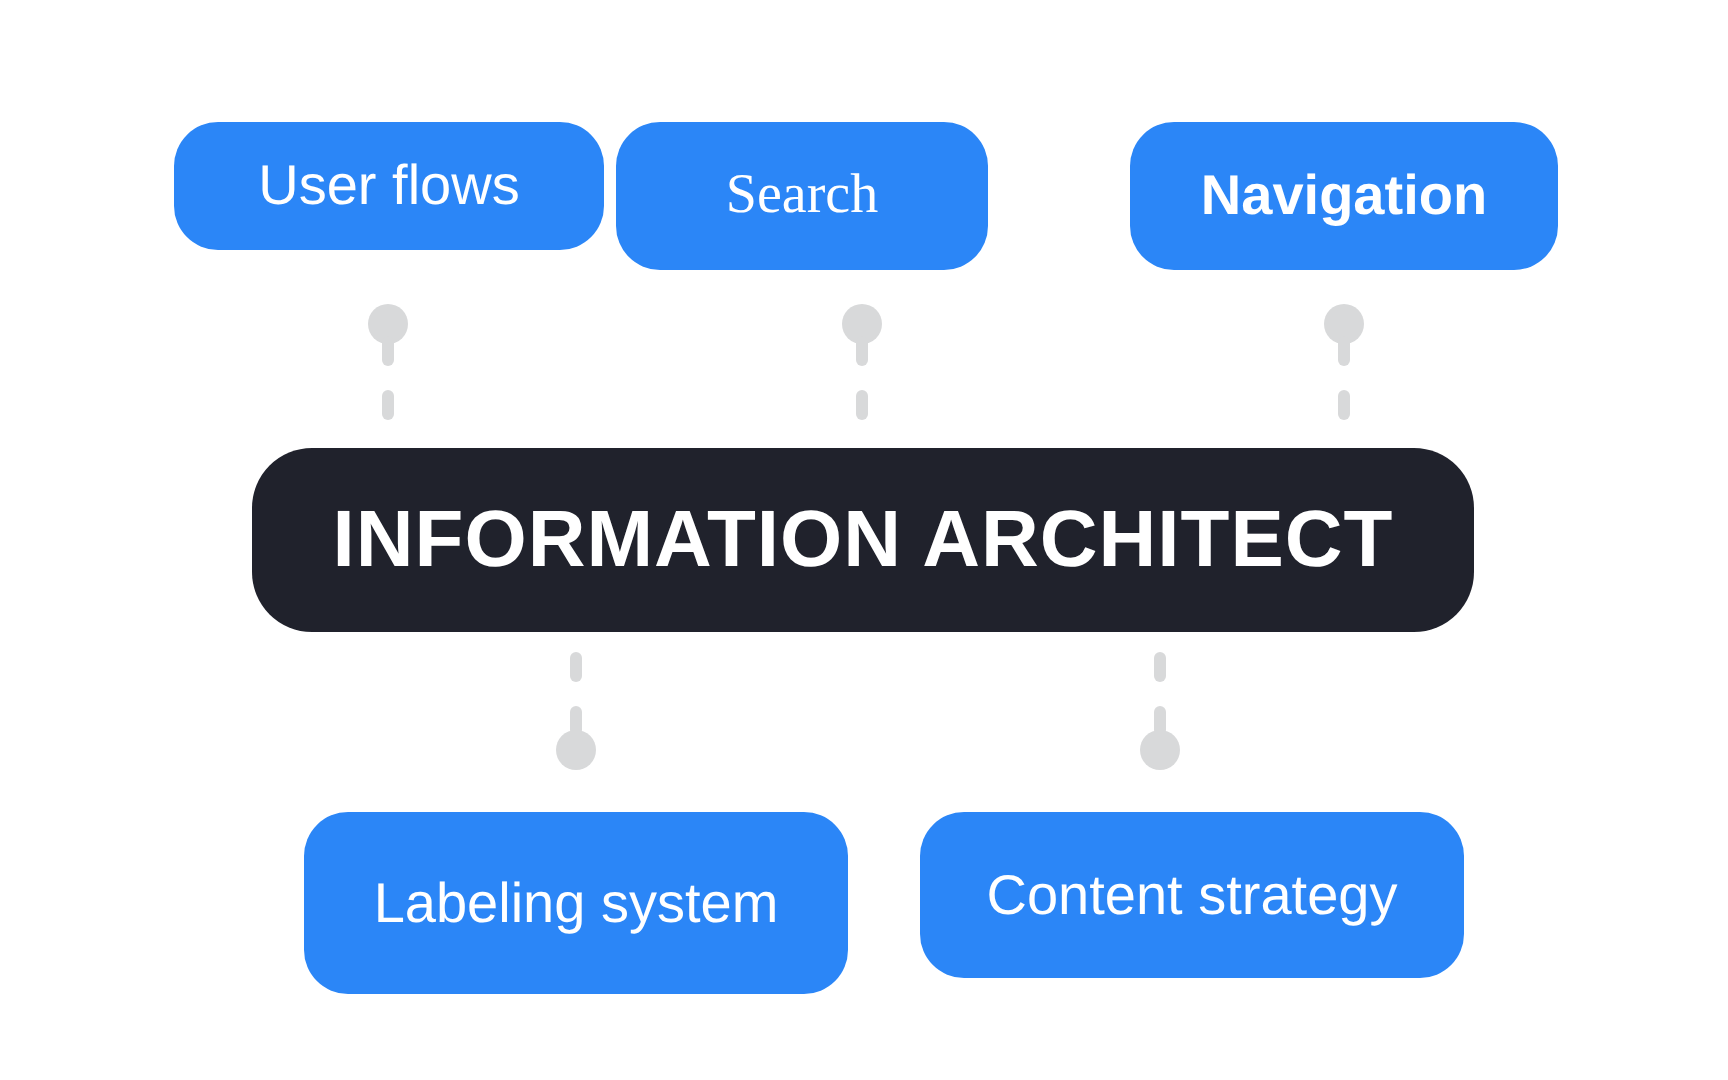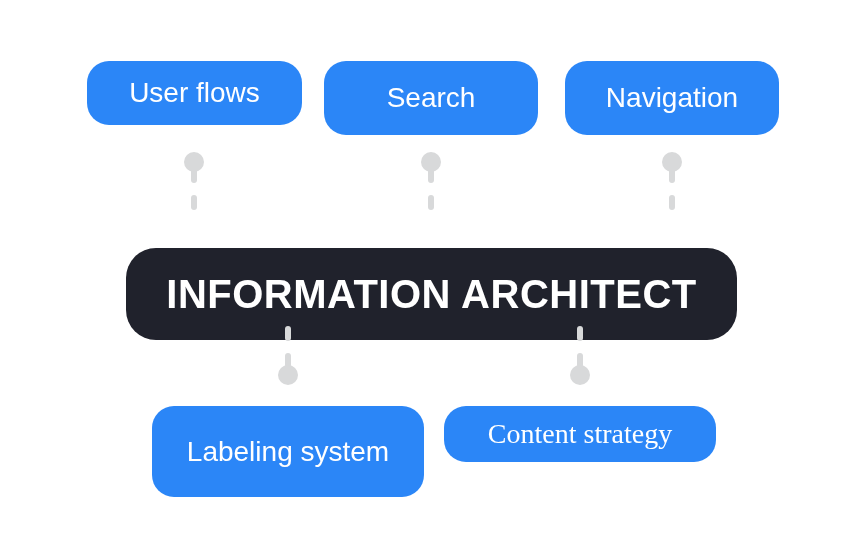--- a/index.html
+++ b/index.html
@@ -36,29 +36,28 @@
     background: #20222c;
     border-radius: 30px;
     display: flex;
     align-items: center;
     justify-content: center;
     color: #ffffff;
     font-size: 40px;
     font-weight: 700;
     letter-spacing: 0.5px;
     white-space: nowrap;
-    margin-top: 24px;
   }
   
   .node-user-flows   { left: 87px;  top: 61px; width: 215px; height: 64px; }
-  .node-search       { left: 324px; top: 61px; width: 214px; height: 74px; }
-  .node-navigation   { left: 565px; top: 61px; width: 214px; height: 74px; }
+  .node-search       { left: 308px; top: 61px; width: 186px; height: 74px; font-family: Liberation Serif, serif; }
+  .node-navigation   { left: 565px; top: 61px; width: 214px; height: 74px; font-weight: bold; }
   
   .node-labeling     { left: 152px; top: 406px; width: 272px; height: 91px; }
-  .node-content      { left: 444px; top: 406px; width: 272px; height: 56px; font-family: Liberation Serif, serif; }
+  .node-content      { left: 460px; top: 406px; width: 272px; height: 83px; }
 
   
   .connector {
     position: absolute;
     width: 26px;
   }
   .connector .dot {
     position: absolute;
     left: 3px;
     width: 20px;

